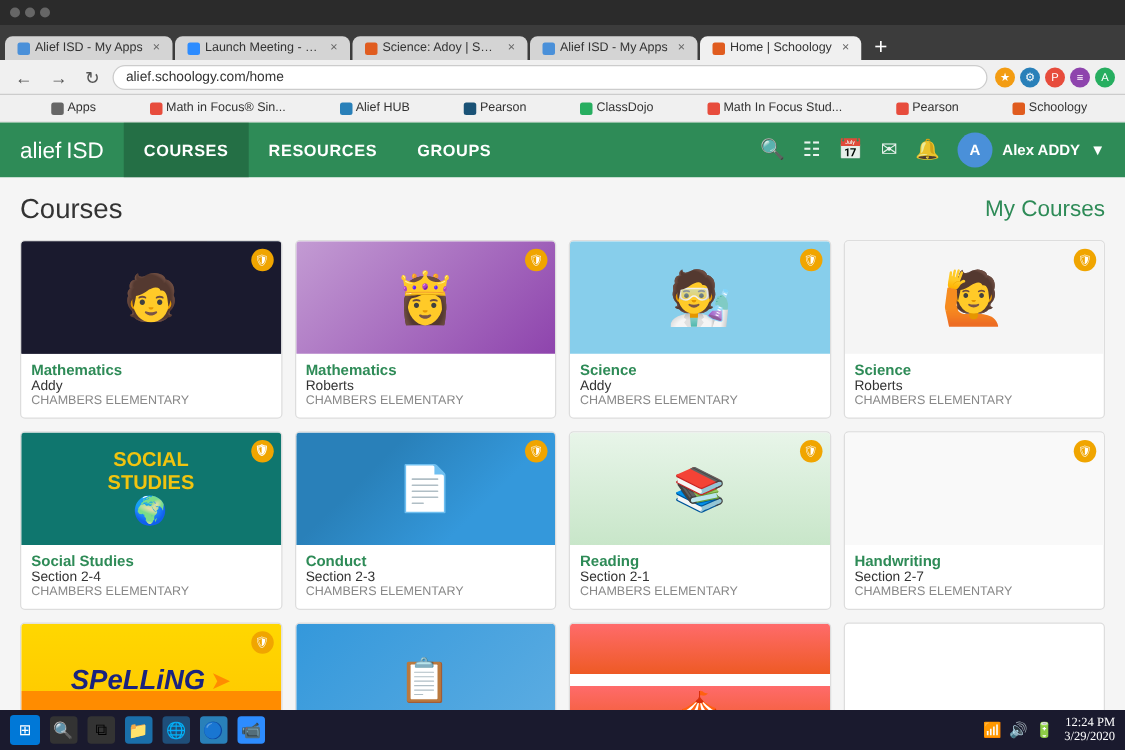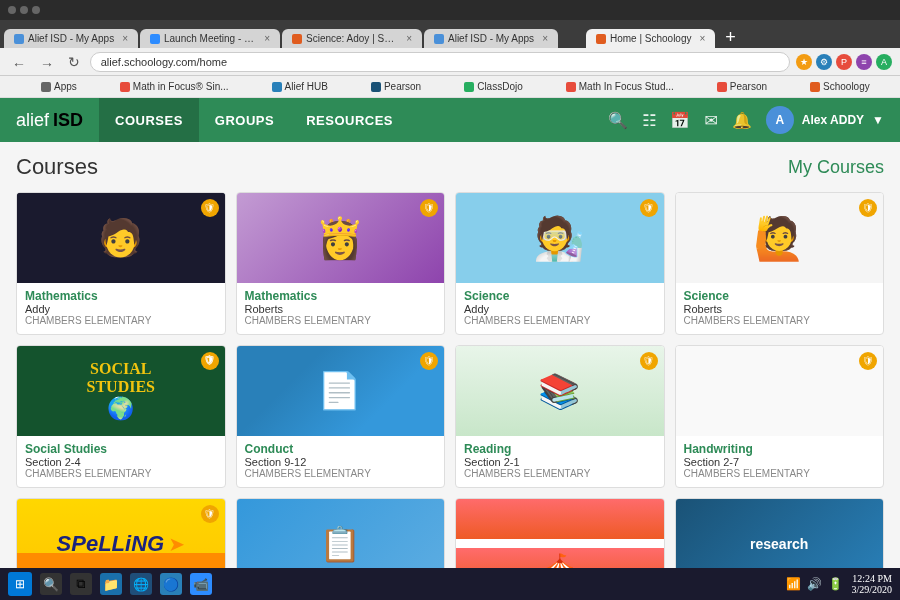--- a/index.html
+++ b/index.html
@@ -6,21 +6,21 @@
     body { font-family: Arial, sans-serif; background: #f0f0f0; width: 900px; height: 600px; overflow: hidden; font-size: 12px; }
 
     
     .browser-chrome { background: #2b2b2b; height: 20px; display: flex; align-items: center; padding: 0 8px; }
     .browser-dots { display: flex; gap: 4px; }
     .browser-dot { width: 8px; height: 8px; border-radius: 50%; background: #666; }
 
     
     .tab-bar { background: #3c3c3c; display: flex; align-items: flex-end; height: 28px; padding: 0 4px; gap: 2px; }
     .tab { background: #d4d4d4; border-radius: 6px 6px 0 0; padding: 4px 10px; font-size: 10px; color: #333; display: flex; align-items: center; gap: 4px; max-width: 140px; white-space: nowrap; overflow: hidden; }
-    .tab.active { background: #f0f0f0; margin-left: 26px; }
+    .tab.active { background: #f0f0f0; }
     .tab-close { color: #666; font-size: 10px; cursor: pointer; margin-left: 4px; flex-shrink: 0; }
     .tab-favicon { width: 10px; height: 10px; border-radius: 2px; flex-shrink: 0; }
 
     
     .address-bar { background: #f0f0f0; height: 28px; display: flex; align-items: center; padding: 0 8px; gap: 6px; border-bottom: 1px solid #ccc; }
     .nav-btn { background: none; border: none; color: #555; font-size: 14px; cursor: pointer; padding: 2px 4px; }
     .address-input { flex: 1; background: white; border: 1px solid #ccc; border-radius: 12px; padding: 2px 10px; font-size: 11px; color: #333; height: 20px; }
     .addr-icons { display: flex; gap: 4px; align-items: center; }
     .addr-icon { width: 16px; height: 16px; border-radius: 50%; background: #888; display: flex; align-items: center; justify-content: center; font-size: 9px; color: white; }
 
@@ -29,21 +29,21 @@
     .bookmark { font-size: 10px; color: #333; white-space: nowrap; display: flex; align-items: center; gap: 3px; cursor: pointer; padding-left: 35px; }
     .bookmark-dot { width: 10px; height: 10px; border-radius: 2px; flex-shrink: 0; }
 
     
     .app { background: white; }
 
     
     .top-nav { background: #2e8b57; height: 44px; display: flex; align-items: center; padding: 0 16px; gap: 0; }
     .brand { color: white; font-size: 18px; font-weight: bold; margin-right: 16px; display: flex; align-items: center; gap: 4px; }
     .brand-alief { color: white; font-weight: 300; }
-    .brand-isd { color: #000000; font-weight: 700; }
+    .brand-isd { color: #ffffff; font-weight: 400; }
     .nav-links { display: flex; align-items: stretch; height: 44px; }
     .nav-link { color: white; font-size: 13px; font-weight: 600; padding: 0 16px; display: flex; align-items: center; cursor: pointer; text-transform: uppercase; letter-spacing: 0.5px; }
     .nav-link.active { background: rgba(0,0,0,0.2); }
     .nav-right { margin-left: auto; display: flex; align-items: center; gap: 14px; }
     .nav-icon { color: white; font-size: 16px; cursor: pointer; opacity: 0.9; }
     .nav-user { display: flex; align-items: center; gap: 8px; color: white; font-size: 12px; font-weight: 600; }
     .user-avatar { width: 28px; height: 28px; border-radius: 50%; background: #4a90d9; display: flex; align-items: center; justify-content: center; color: white; font-size: 12px; font-weight: bold; }
 
     
     .page-content { padding: 12px 16px; background: #f5f5f5; min-height: 480px; }
@@ -57,21 +57,21 @@
     .card-image { width: 100%; height: 90px; object-fit: cover; position: relative; overflow: hidden; }
     .card-badge { position: absolute; top: 6px; right: 6px; width: 18px; height: 18px; background: #f0a500; border-radius: 50%; display: flex; align-items: center; justify-content: center; font-size: 9px; color: white; }
     .card-info { padding: 6px 8px 8px; }
     .card-subject { color: #2e8b57; font-size: 12px; font-weight: 600; cursor: pointer; }
     .card-teacher { color: #333; font-size: 11px; }
     .card-school { color: #888; font-size: 10px; text-transform: uppercase; }
 
     
     .img-math1 { background: linear-gradient(135deg, #1a1a2e 50%, #16213e 50%); display: flex; align-items: center; justify-content: center; position: relative; }
     .img-math2 { background: linear-gradient(135deg, #8e44ad 40%, #c39bd3 40%); display: flex; align-items: center; justify-content: center; }
-    .img-socialstudies { background: #14532d; display: flex; align-items: center; justify-content: center; color: #f1c40f; font-size: 14px; font-weight: 900; text-transform: uppercase; line-height: 1.1; text-align: center; padding: 4px; font-family: Liberation Serif, serif; }
+    .img-socialstudies { background: #0f766e; display: flex; align-items: center; justify-content: center; color: #f1c40f; font-size: 14px; font-weight: 900; text-transform: uppercase; line-height: 1.1; text-align: center; padding: 4px; }
     .img-conduct { background: linear-gradient(135deg, #2980b9 30%, #3498db 70%); display: flex; align-items: center; justify-content: center; }
     .img-reading { background: linear-gradient(180deg, #e8f5e9 0%, #c8e6c9 100%); display: flex; align-items: center; justify-content: center; }
     .img-handwriting { background: #f9f9f9; display: flex; align-items: center; justify-content: center; overflow: hidden; }
     .img-spelling { background: linear-gradient(180deg, #ffd700 60%, #ff8c00 60%); display: flex; align-items: center; justify-content: center; }
     .img-bottom2 { background: linear-gradient(135deg, #85c1e9 40%, #aed6f1 60%); display: flex; align-items: center; justify-content: center; }
     .img-bottom4 { background: linear-gradient(135deg, #2980b9 40%, #1a5276 60%); display: flex; align-items: center; justify-content: center; color: white; font-size: 10px; font-weight: bold; }
 
     
     .taskbar { background: #1a1a2e; height: 32px; display: flex; align-items: center; padding: 0 8px; gap: 8px; position: fixed; bottom: 0; width: 900px; }
     .taskbar-start { width: 24px; height: 24px; background: #0078d7; border-radius: 3px; display: flex; align-items: center; justify-content: center; cursor: pointer; }
@@ -179,24 +179,24 @@
   <nav class="top-nav">
     <div class="brand">
       <span class="brand-alief">alief</span>
       <span class="brand-isd"> ISD</span>
     </div>
     <div class="nav-links">
       <div class="nav-link active">
         <span>COURSES</span>
       </div>
       <div class="nav-link">
+        <span>RESOURCES</span>
+      </div>
+      <div class="nav-link">
         <span>GROUPS</span>
-      </div>
-      <div class="nav-link">
-        <span>RESOURCES</span>
       </div>
     </div>
     <div class="nav-right">
       <span class="nav-icon">🔍</span>
       <span class="nav-icon">☷</span>
       <span class="nav-icon">📅</span>
       <span class="nav-icon">✉</span>
       <span class="nav-icon">🔔</span>
       <div class="nav-user">
         <div class="user-avatar">
@@ -284,21 +284,21 @@
         </div>
       </div>
 
       <div class="course-card">
         <div class="card-image img-conduct" style="height:90px;position:relative;">
           <span style="font-size:36px;">📄</span>
           <div class="card-badge">🛡</div>
         </div>
         <div class="card-info">
           <div class="card-subject">Conduct</div>
-          <div class="card-teacher">Section 9-12</div>
+          <div class="card-teacher">Section 2-3</div>
           <div class="card-school">CHAMBERS ELEMENTARY</div>
         </div>
       </div>
 
       <div class="course-card">
         <div class="card-image img-reading" style="height:90px;position:relative;">
           <span style="font-size:34px;">📚</span>
           <div class="card-badge">🛡</div>
         </div>
         <div class="card-info">
@@ -350,23 +350,20 @@
           <span style="font-size:30px;margin-bottom:2px;">🎪</span>
         </div>
         <div class="card-info">
           <div class="card-subject"></div>
           <div class="card-teacher"></div>
           <div class="card-school"></div>
         </div>
       </div>
 
       <div class="course-card">
-        <div class="card-image img-bottom4" style="height:90px;position:relative;background:linear-gradient(135deg,#1a5276 0%,#2980b9 100%);">
-          <span style="font-size:14px;font-weight:bold;">research</span>
-        </div>
         <div class="card-info">
           <div class="card-subject"></div>
           <div class="card-teacher"></div>
           <div class="card-school"></div>
         </div>
       </div>
 
     </div>
   </div>
 </div>

